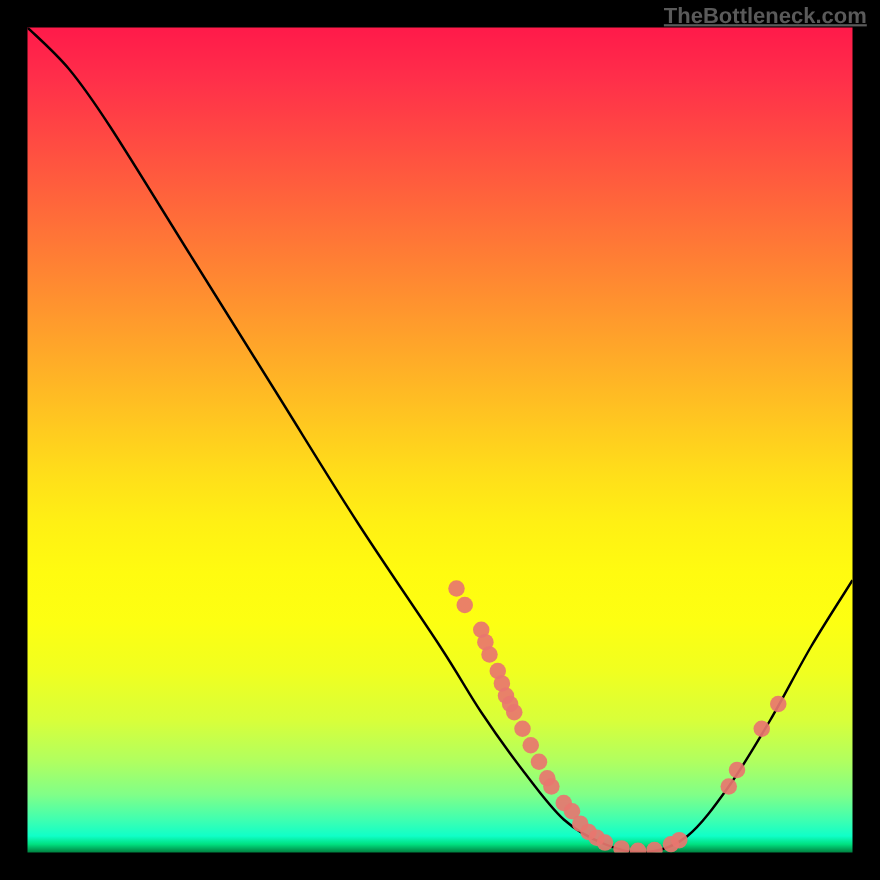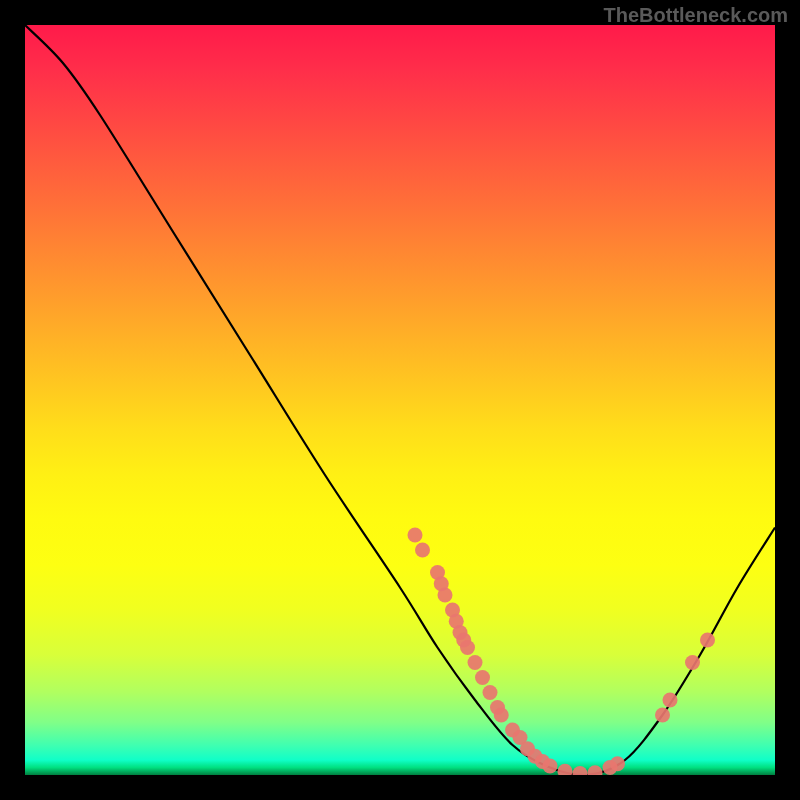--- a/index.html
+++ b/index.html
@@ -13,20 +13,21 @@
     font-family: Arial, sans-serif;
   }
   .watermark {
     position: absolute;
     top: 4px;
     right: 12px;
     color: #5a5a5a;
     font-size: 20px;
     font-weight: bold;
     z-index: 10;
+    text-decoration: underline;
   }
   .plot-area {
     position: absolute;
     left: 25px;
     top: 25px;
     width: 750px;
     height: 750px;
   }
   .gradient-bg {
     position: absolute;

